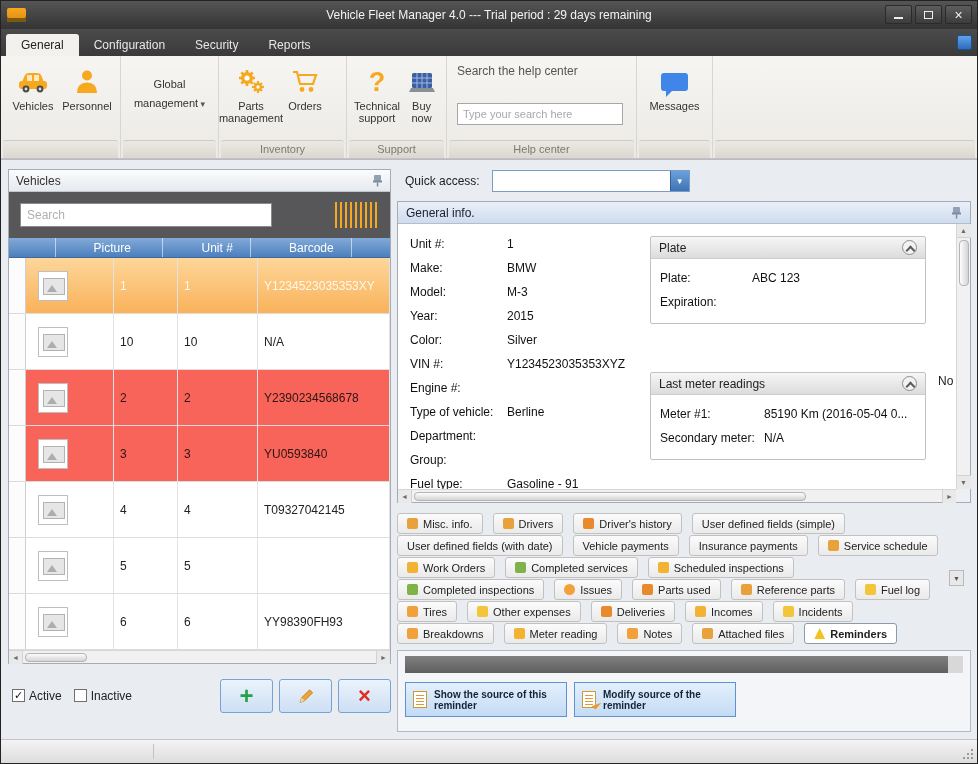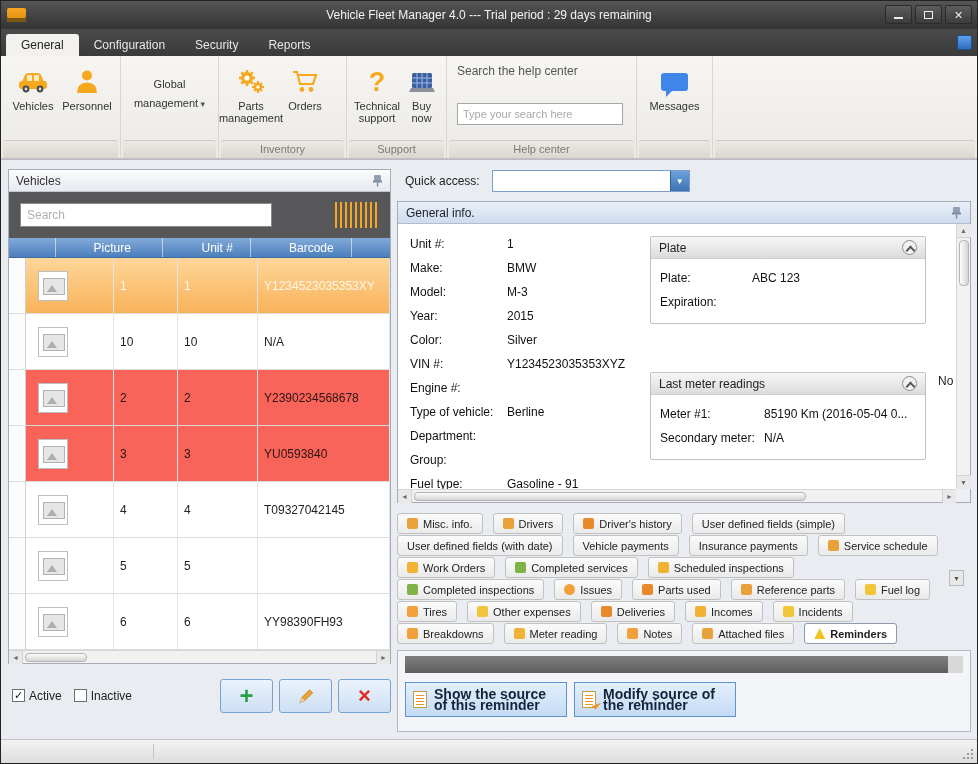--- a/index.html
+++ b/index.html
@@ -122,21 +122,21 @@
 .dtab-ic{width:11px;height:11px;border-radius:2px;flex:none;background:var(--accent,#f6a81f);}
 .dtab-ic[data-name="reminders-icon"]{clip-path:polygon(50% 0,100% 100%,0 100%);border-radius:0;}
 .dtab-ic[data-name="issues-icon"]{border-radius:50%;}
 .tabs-scroll{position:absolute;left:552px;top:57px;width:15px;height:16px;background:#e8e8e8;border:1px solid #b9b9b9;font-size:7px;color:#555;display:flex;align-items:center;justify-content:center;}
 
 
 .rem-panel{margin-top:6px;height:82px;background:#f3f5f9;border:1px solid #b4bac3;padding:5px 7px;}
 .rem-grid-header{height:17px;background:linear-gradient(#808080,#5e5e5e);display:flex;}
 .rem-endcap{margin-left:auto;width:15px;height:100%;background:#d8d8d8;}
 .rem-buttons{display:flex;gap:7px;margin-top:9px;}
-.rem-btn{width:162px;height:35px;background:linear-gradient(#e3effc,#c4dbf4);border:1px solid #5e93cf;display:flex;align-items:center;gap:7px;padding:0 7px;font-size:14px;font-weight:bold;color:#13233a;line-height:11px;text-align:left;}
+.rem-btn{width:162px;height:35px;background:linear-gradient(#e3effc,#c4dbf4);border:1px solid #5e93cf;display:flex;align-items:center;gap:7px;padding:0 7px;font-size:10px;font-weight:bold;color:#13233a;line-height:11px;text-align:left;}
 .doc-icon{width:14px;height:17px;background:#fff;border:1px solid #c79b3b;position:relative;flex:none;}
 .doc-icon::before{content:"";position:absolute;left:2px;top:3px;right:2px;height:10px;background:repeating-linear-gradient(#e8962d 0 1px,transparent 1px 3px);}
 .doc-icon.edit::after{content:"";position:absolute;right:-4px;bottom:-2px;width:0;height:0;border-left:5px solid transparent;border-bottom:9px solid #e8962d;transform:rotate(40deg);}
 
 
 .statusbar{position:absolute;left:0;bottom:0;width:100%;height:24px;background:linear-gradient(#f3f3f3,#dddddd);border-top:1px solid #c4c4c4;}
 .status-sep{position:absolute;left:152px;top:4px;bottom:4px;width:1px;background:#c3c3c3;}
 .grip{position:absolute;right:3px;bottom:3px;width:12px;height:12px;
  background:radial-gradient(circle at 2px 10px,#9a9a9a 1.2px,transparent 1.5px),
  radial-gradient(circle at 6px 10px,#9a9a9a 1.2px,transparent 1.5px),

